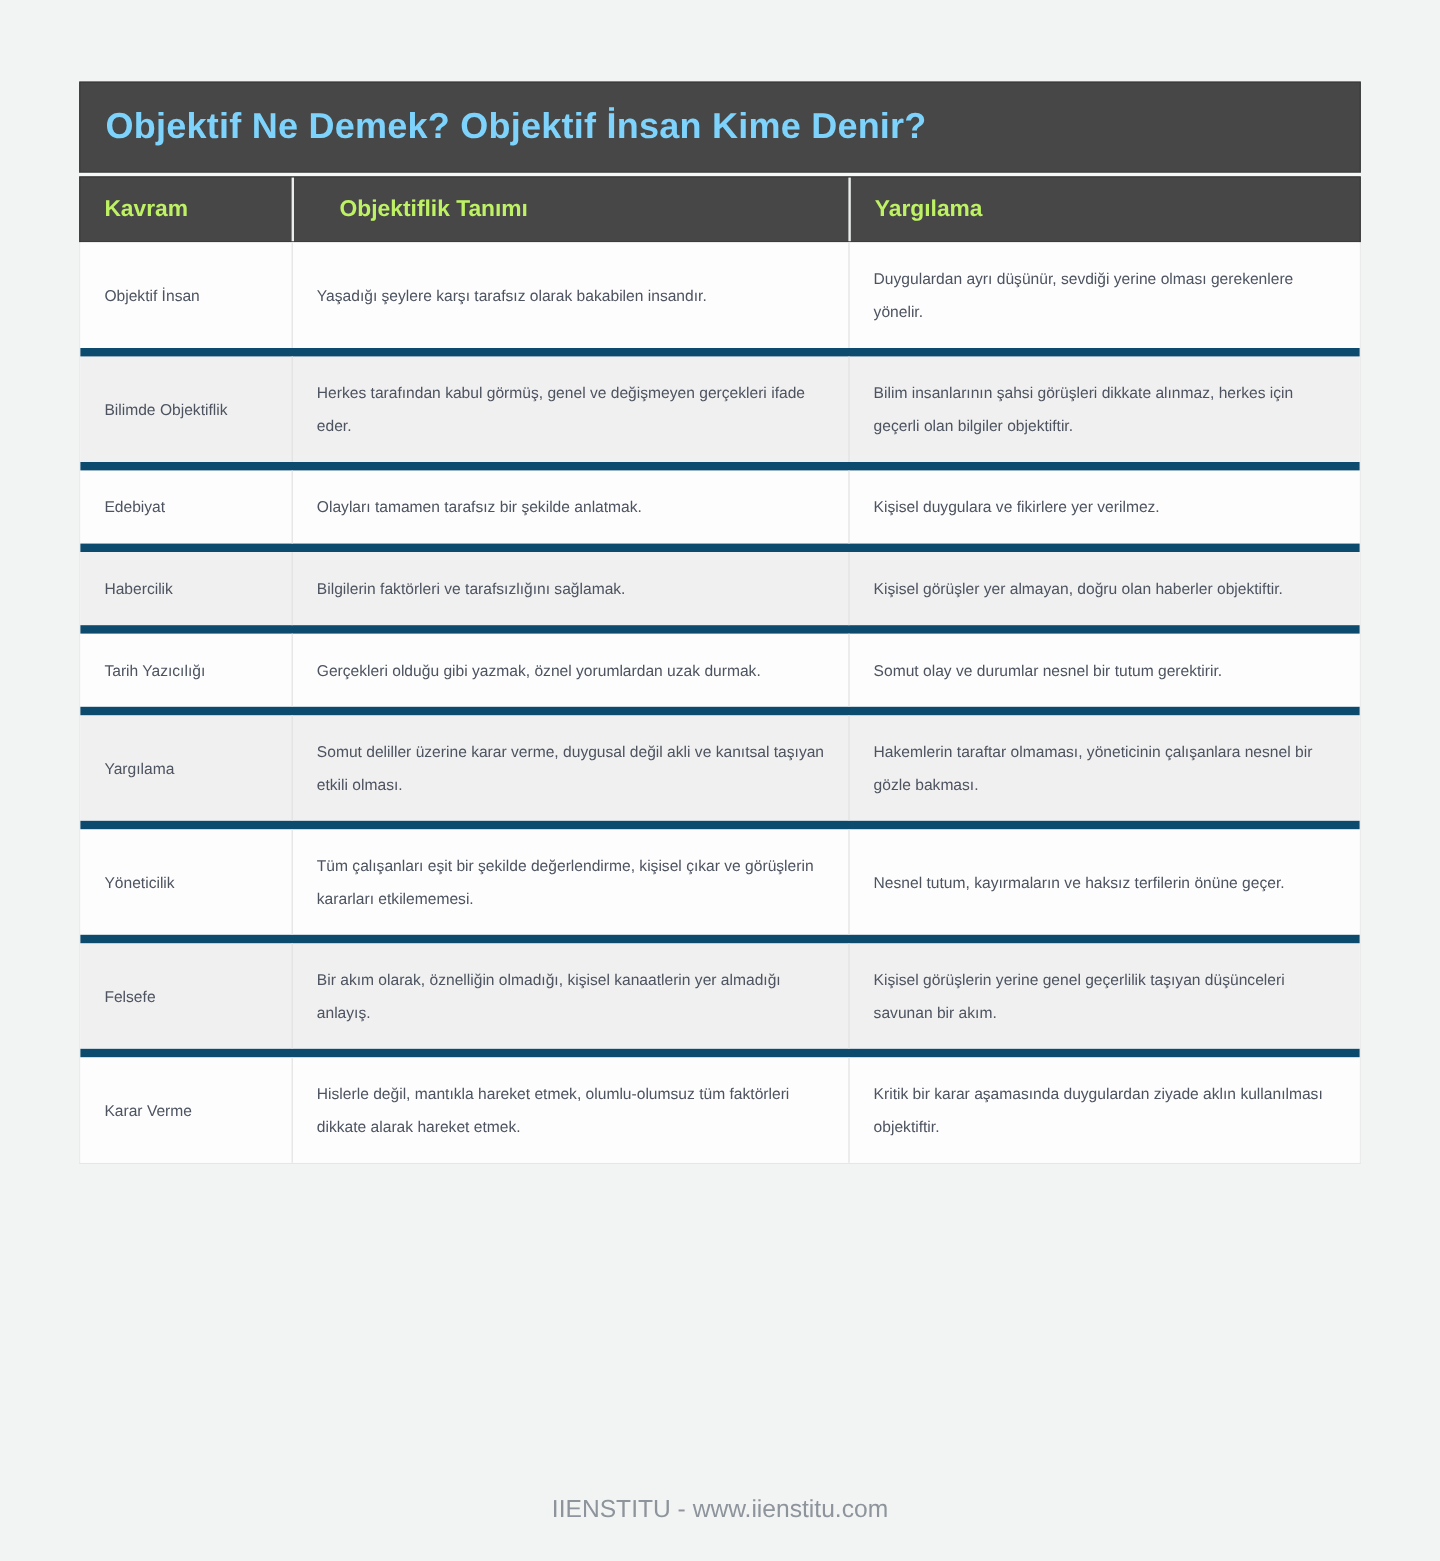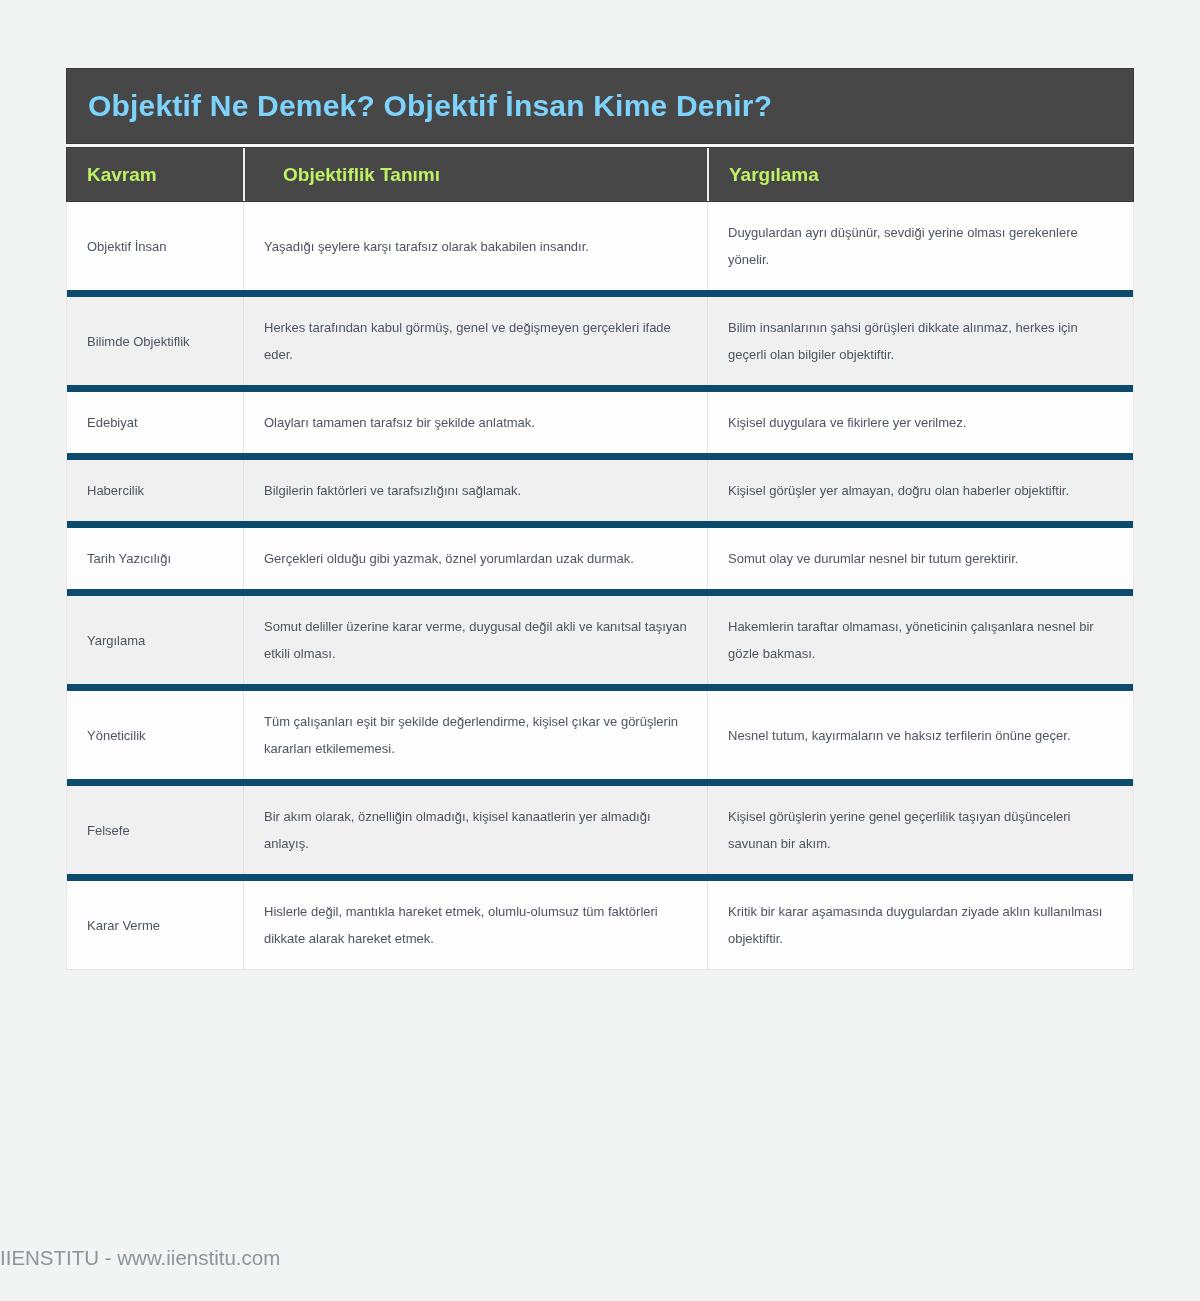--- a/index.html
+++ b/index.html
@@ -71,21 +71,21 @@
   .trow:nth-child(even){background:var(--row-alt);}
   .tcell{
     display:flex;align-items:center;
     padding:17px 20px;
   }
   .tcell + .tcell{border-left:1px solid var(--cell-border);}
   .footer{
     position:absolute;
     left:0; top:1246px;
     width:1200px;
-    text-align:left;
+    text-align:center;
     color:var(--footer-text);
     font-size:20.5px;
   }
 </style>
 </head>
 <body>
 
 <div class="table-wrap">
   <div class="title-bar">
     <span>Objektif Ne Demek? Objektif İnsan Kime Denir?</span>

